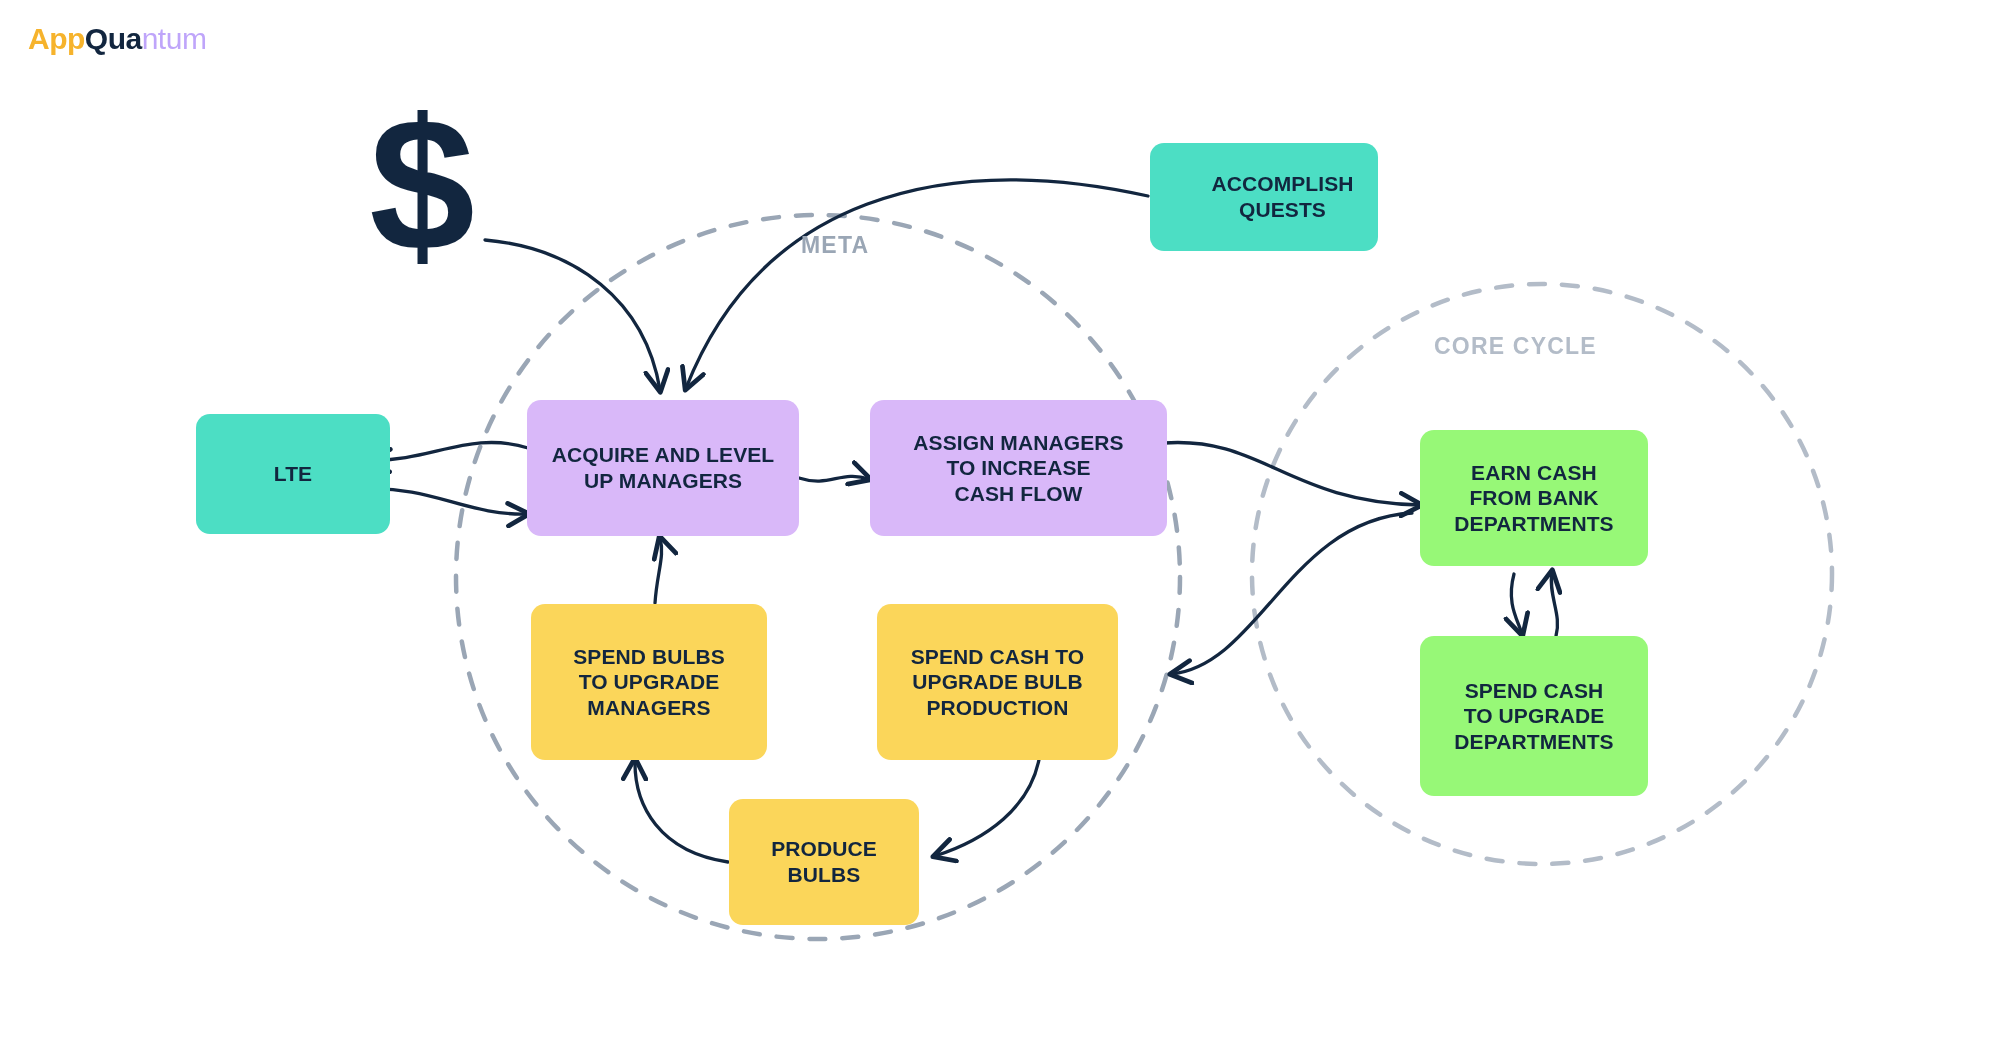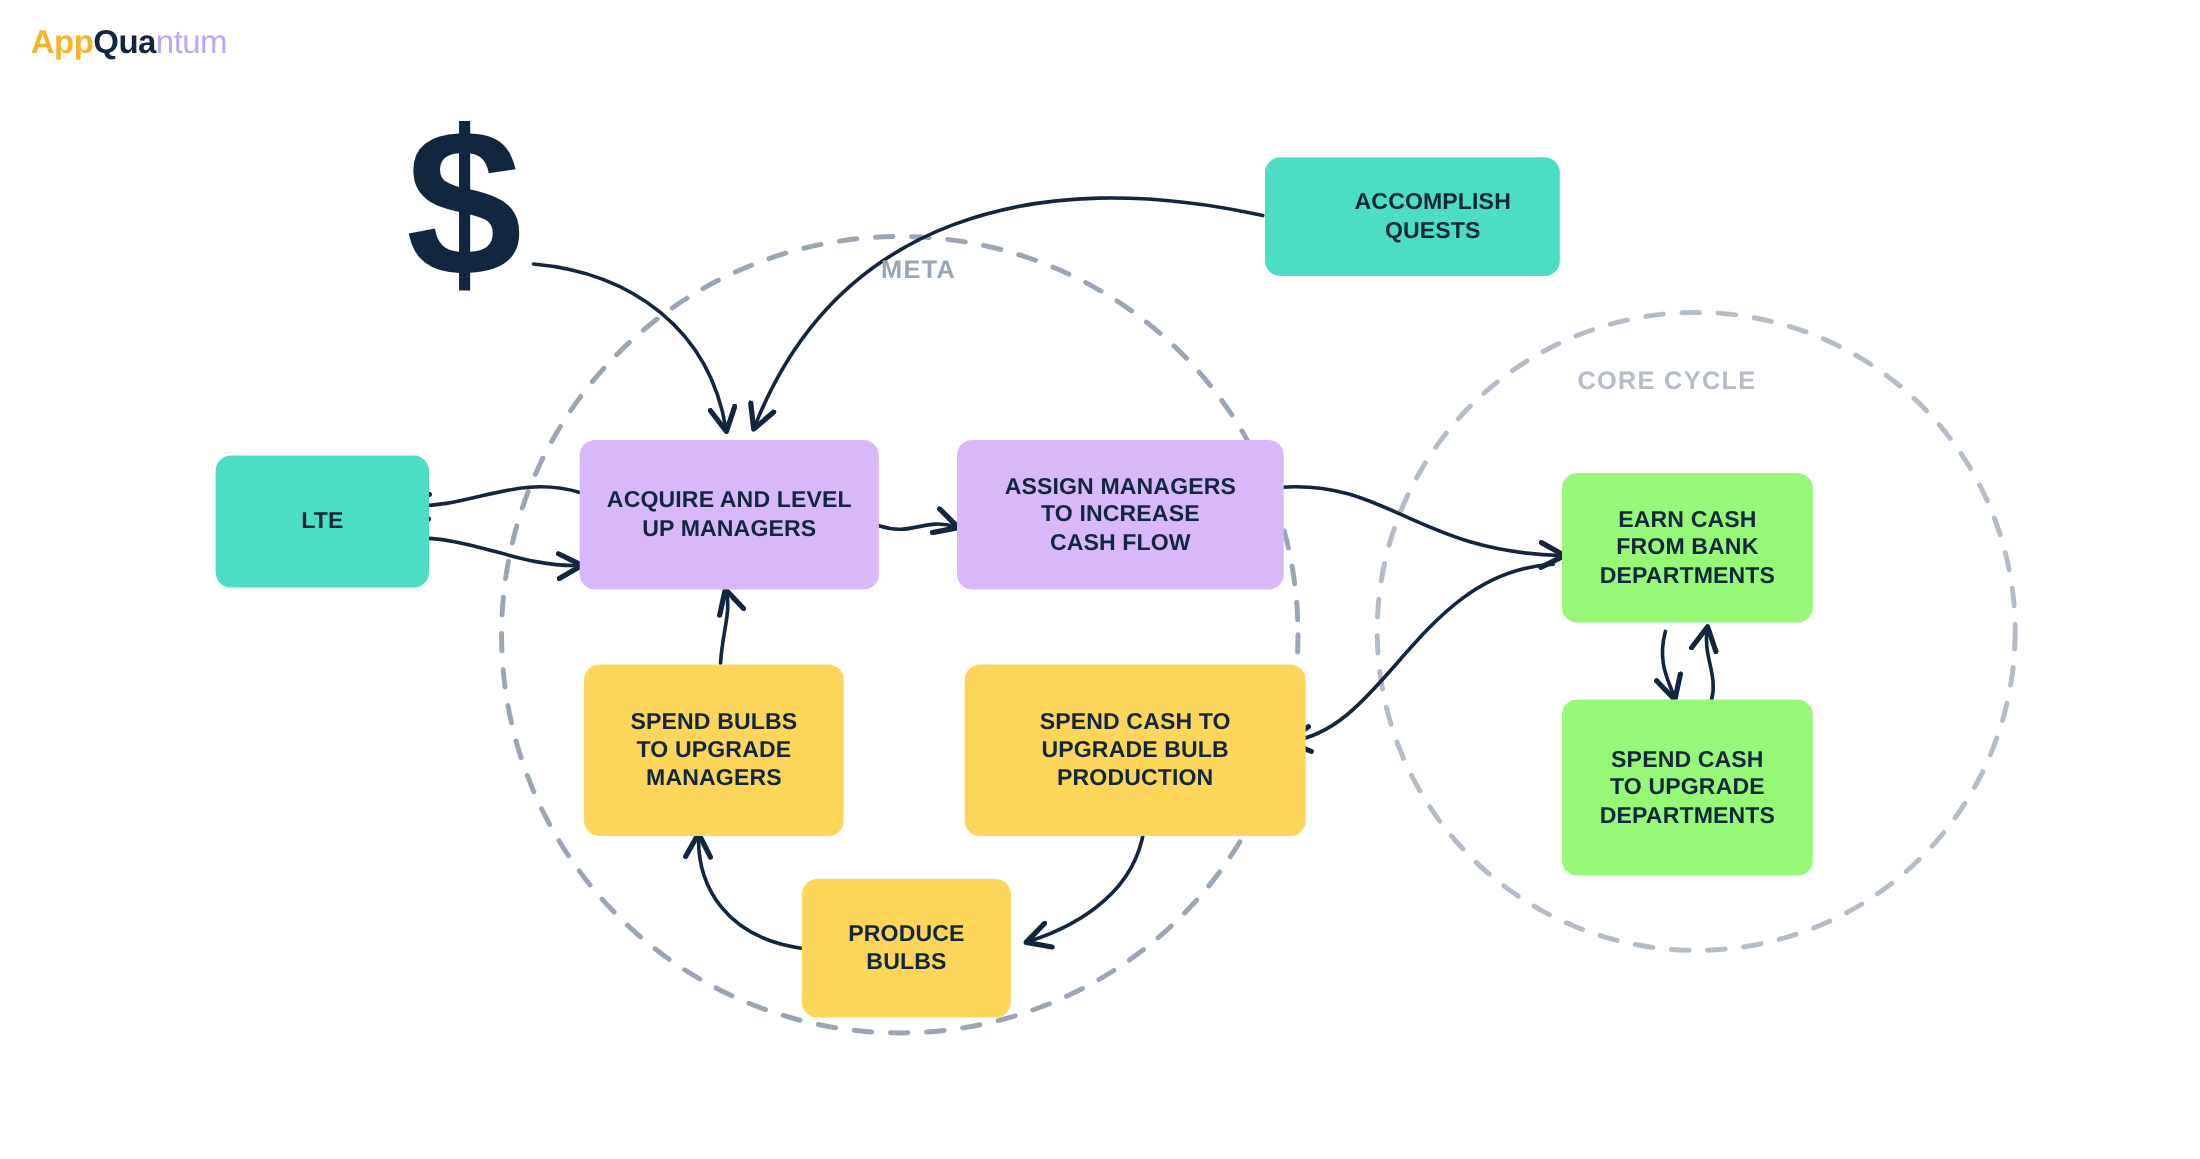--- a/index.html
+++ b/index.html
@@ -139,21 +139,21 @@
     <text x="70" y="140" text-anchor="middle" font-family="Liberation Sans, sans-serif" font-size="190" font-weight="bold" fill="#12263F">$</text>
   </svg>
 
   <div class="zone-label" id="zone-meta">META</div>
   <div class="zone-label" id="zone-core">CORE CYCLE</div>
 
   <div class="node fill-teal" style="left:172px; top:414px; width:194px; height:120px;margin-left:24px;">
     <span>LTE</span>
   </div>
 
-  <div class="node fill-teal" style="left:1150px; top:143px; width:268px; height:108px;padding-left:47px;">
+  <div class="node fill-teal" style="left:1150px; top:143px; width:228px; height:108px;padding-left:47px;">
     <span>ACCOMPLISH
 QUESTS</span>
   </div>
 
   <div class="node fill-purple" style="left:527px; top:400px; width:272px; height:136px;">
     <span>ACQUIRE AND LEVEL
 UP MANAGERS</span>
   </div>
 
   <div class="node fill-purple" style="left:870px; top:400px; width:297px; height:136px;">
@@ -161,21 +161,21 @@
 TO INCREASE
 CASH FLOW</span>
   </div>
 
   <div class="node fill-yellow" style="left:531px; top:604px; width:236px; height:156px;">
     <span>SPEND BULBS
 TO UPGRADE
 MANAGERS</span>
   </div>
 
-  <div class="node fill-yellow" style="left:877px; top:604px; width:310px; height:156px;">
+  <div class="node fill-yellow" style="left:877px; top:604px; width:241px; height:156px;">
     <span>SPEND CASH TO
 UPGRADE BULB
 PRODUCTION</span>
   </div>
 
   <div class="node fill-yellow" style="left:729px; top:799px; width:190px; height:126px;">
     <span>PRODUCE
 BULBS</span>
   </div>
 

